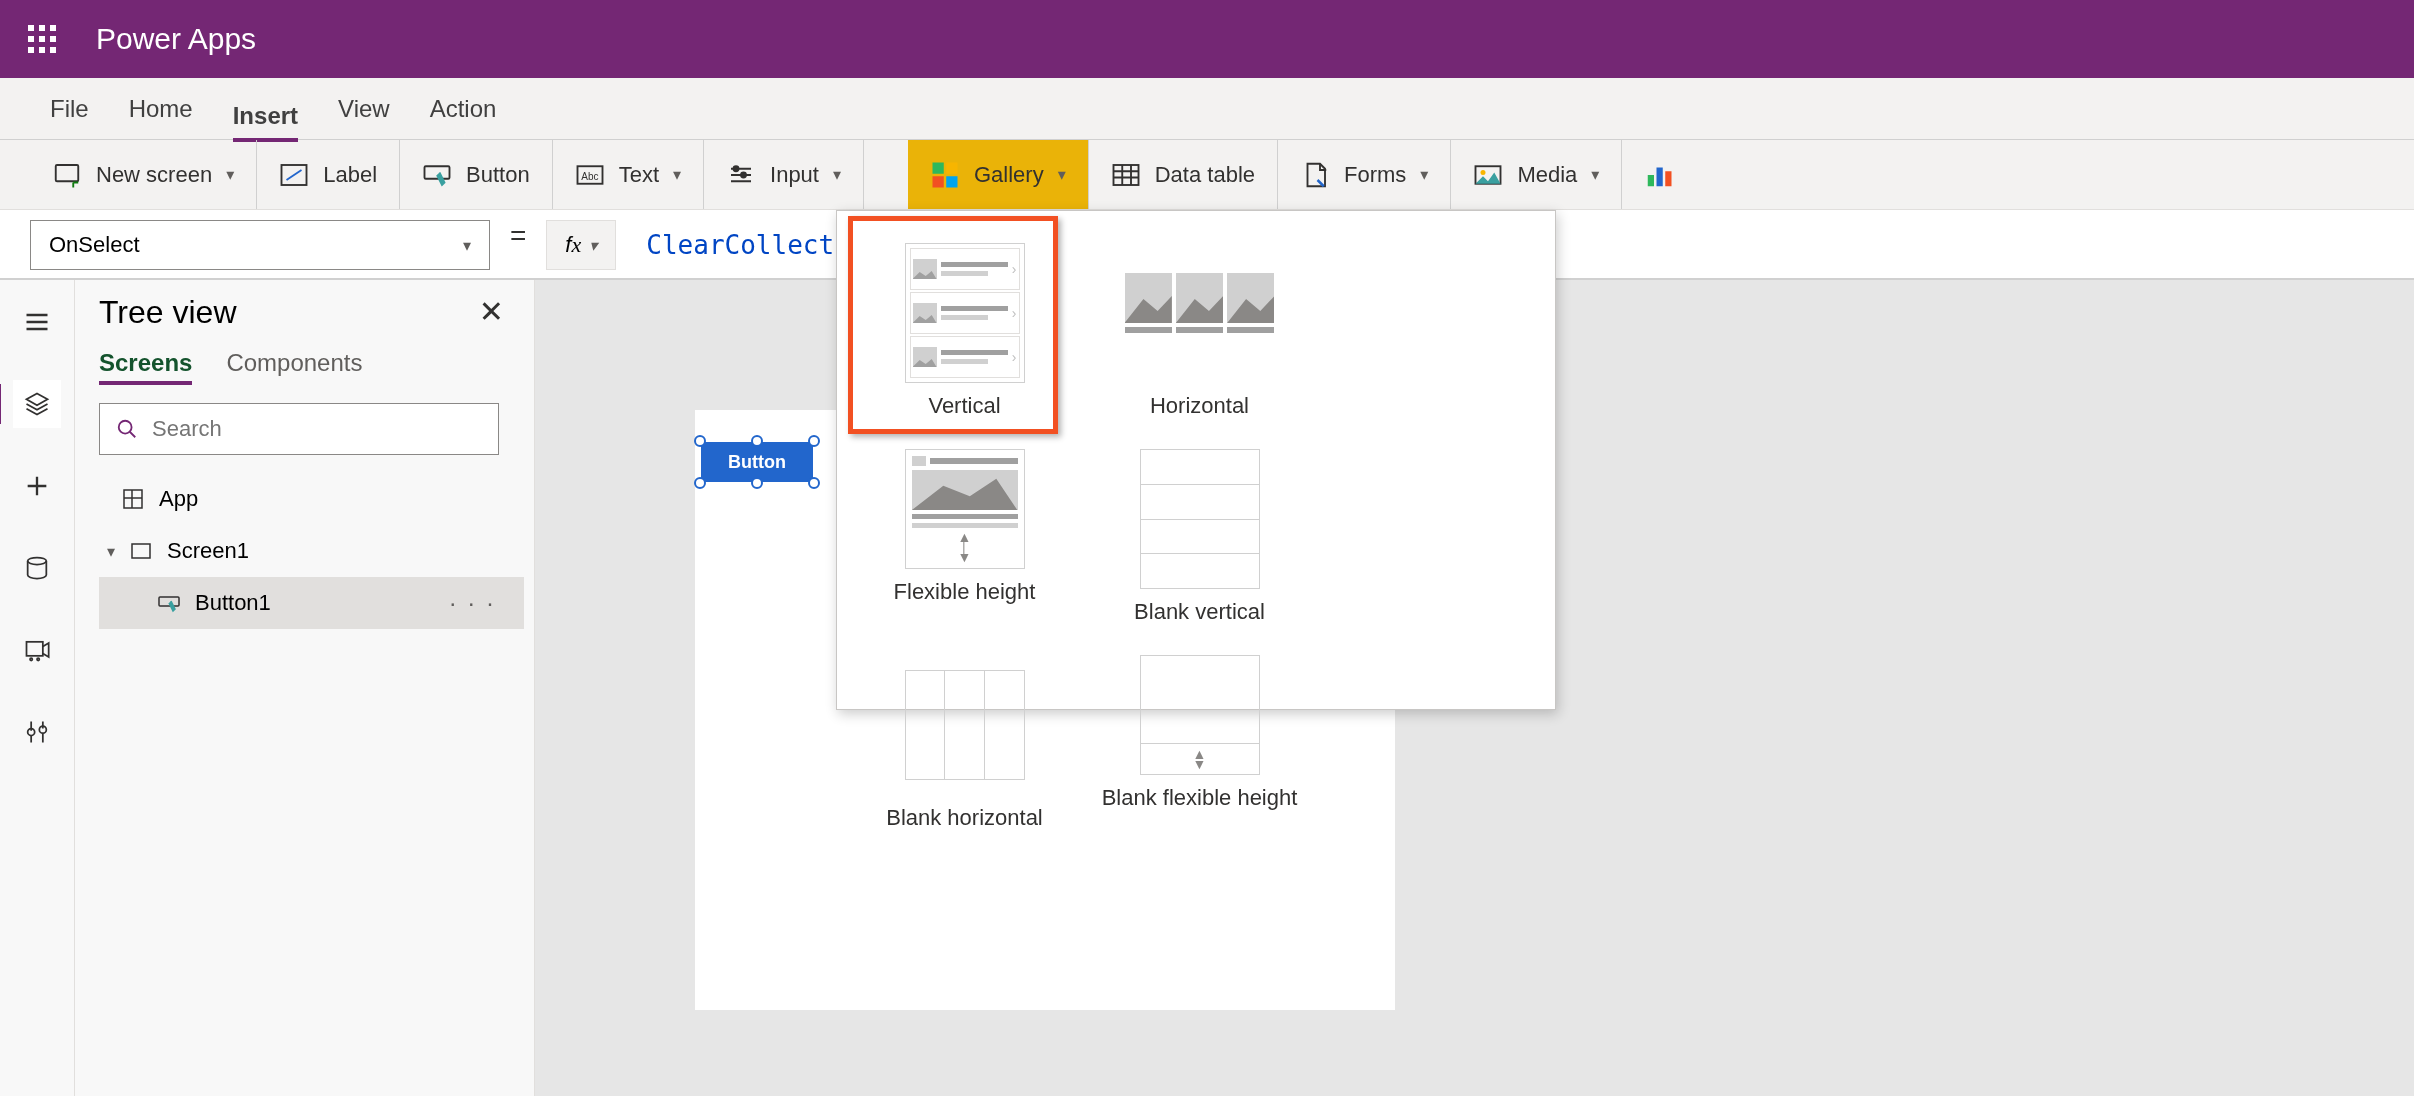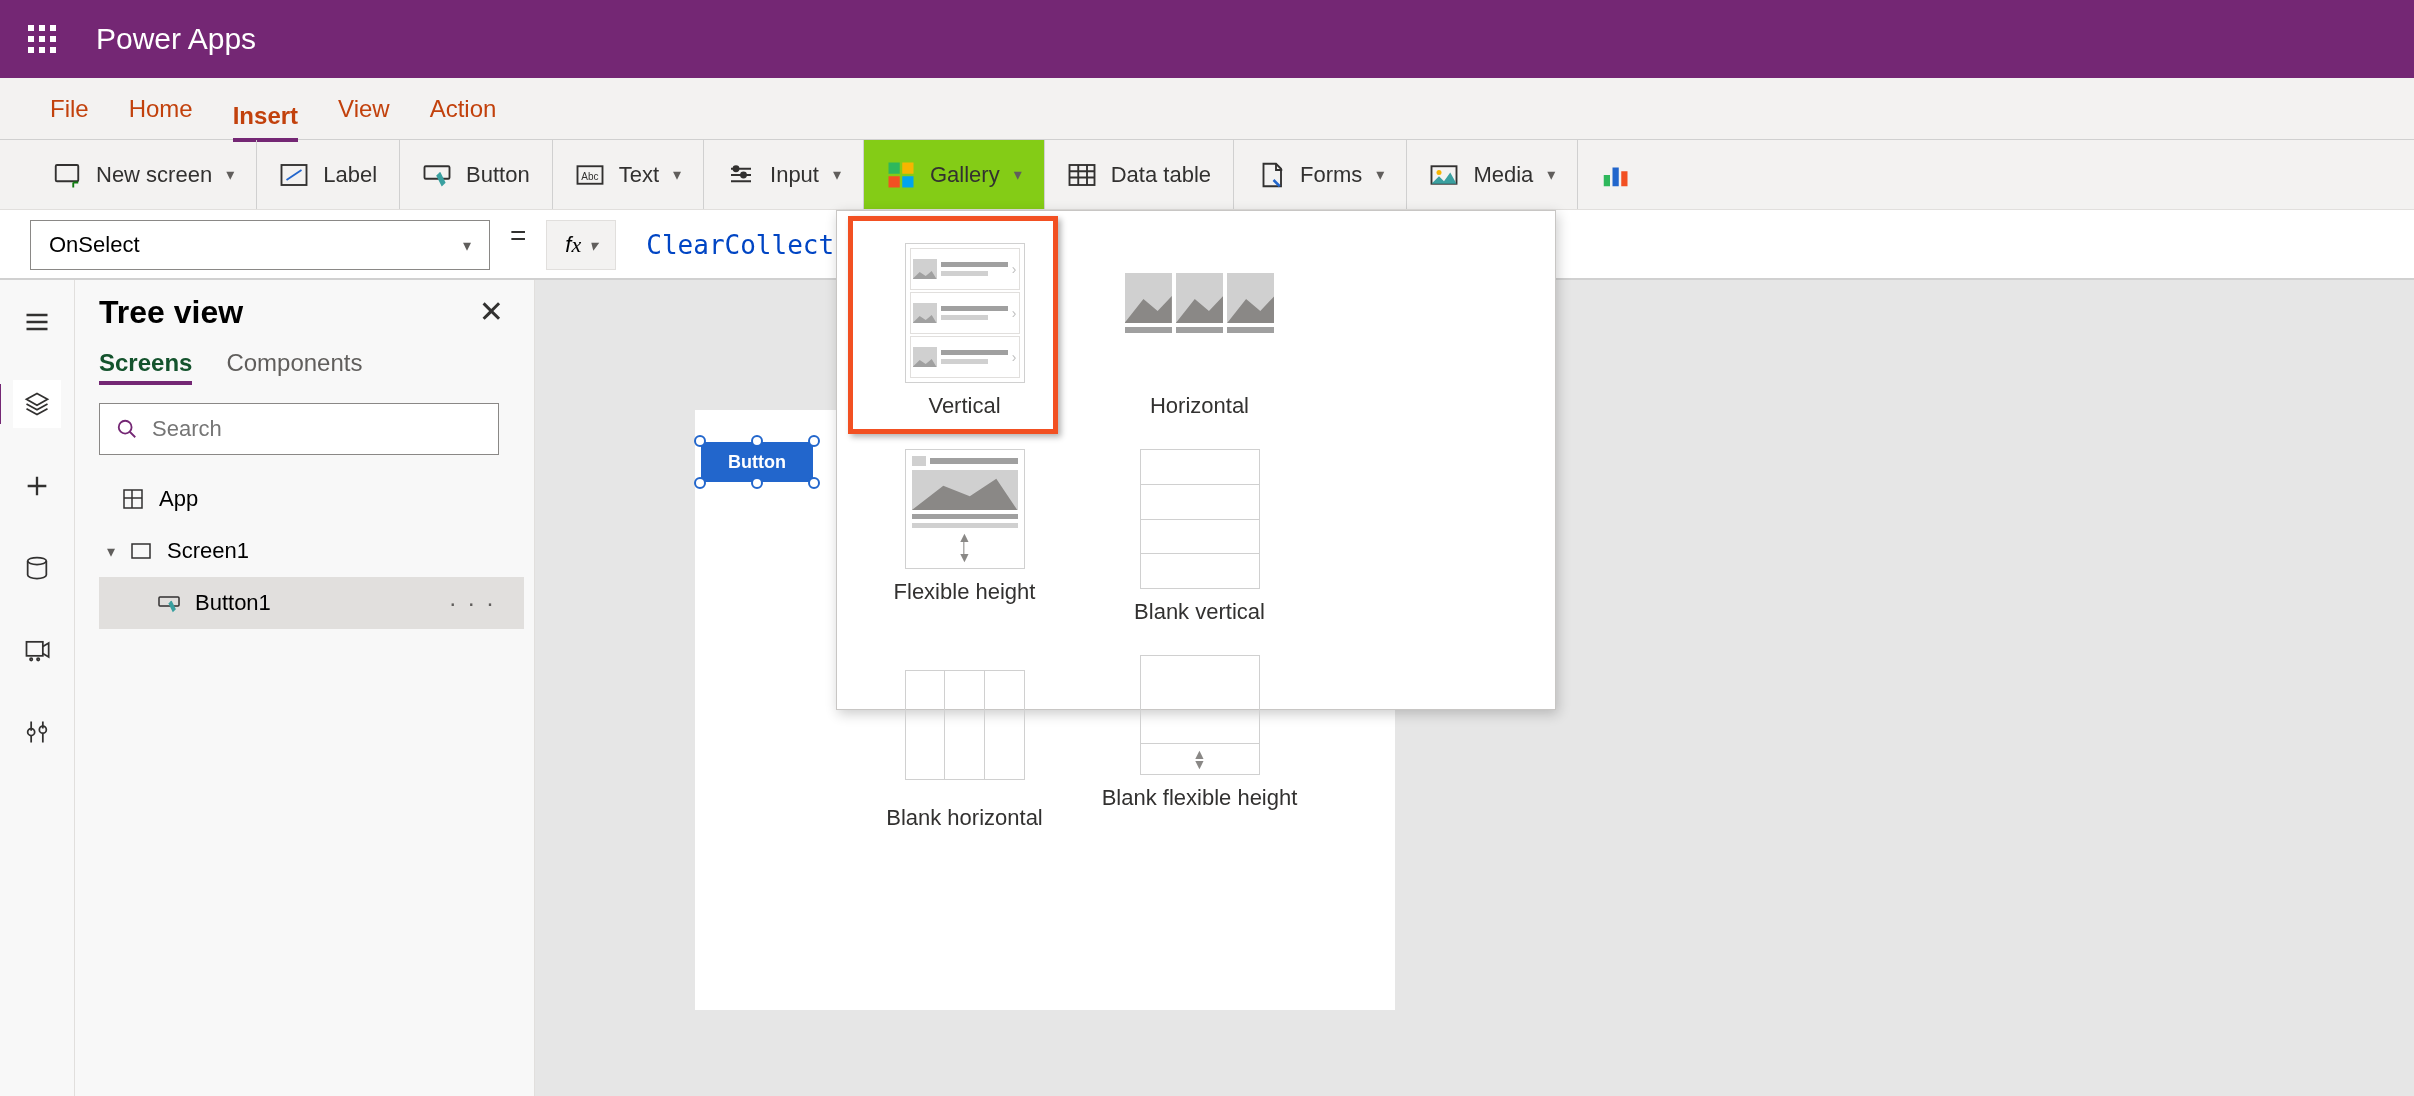--- a/index.html
+++ b/index.html
@@ -5,49 +5,49 @@
   * { box-sizing: border-box; margin: 0; padding: 0; font-family: "Segoe UI", Arial, sans-serif; }
   body { background: #fff; width: 2414px; height: 1096px; overflow: hidden; }
 
   
   .top-bar { background: #742774; height: 78px; display: flex; align-items: center; padding-left: 28px; color: #fff; text-align: right; }
   .waffle { display:inline-grid; grid-template-columns:repeat(3,6px); grid-template-rows:repeat(3,6px); gap:5px; margin-right:40px; cursor:pointer;}
   .waffle span { width:6px; height:6px; background:#fff; }
   .top-bar .title { font-size: 30px; font-weight: 400; }
 
   
-  .menu-bar { background: #f3f2f1; height: 62px; display:flex; align-items:center; padding-left: 50px; gap: 40px; font-size: 24px; color:#c2410c; border-bottom:1px solid #d0d0d0;}
+  .menu-bar { background: #f3f2f1; height: 62px; display:flex; align-items:center; padding-left: 50px; gap: 40px; font-size: 24px; color:#404040; border-bottom:1px solid #d0d0d0;}
   .menu-bar .item { cursor:pointer; padding: 6px 0; }
   .menu-bar .item.active { font-weight: 700; border-bottom: 4px solid #742774; padding-bottom: 8px; margin-top: 20px;}
 
   
   .ribbon { background:#f3f2f1; height: 70px; display:flex; align-items:center; padding-left: 30px; font-size:22px; color:#323130; border-bottom:1px solid #e1dfdd;}
   .ribbon .group { display:flex; align-items:center; gap:14px; padding: 0 22px; border-right:1px solid #d0d0d0; height:100%; cursor:pointer;}
-  .ribbon .group.active { background:#84cc16; }
+  .ribbon .group.active { background:#eab308;margin-left:44px; }
   .ribbon .group.noborder { border-right:none; }
   .ribbon svg { width:30px; height:30px; }
   .chev { font-size:16px; color:#605e5c; }
 
   
   .formula-row { background:#fff; height:70px; display:flex; padding:10px 30px; border-bottom:2px solid #d0d0d0; gap: 20px;}
   .prop-dropdown { width:460px; height:50px; border:1px solid #8a8886; display:flex; align-items:center; justify-content:space-between; padding:0 18px; font-size:22px; cursor:pointer; background:#fff;}
   .eq { font-size:28px; color:#323130; }
   .fx { background:#f3f2f1; height:50px; display:flex; align-items:center; padding:0 18px; font-size:22px; font-style:italic; cursor:pointer; gap:8px; border:1px solid #e1dfdd;}
   .formula { flex:1; height:50px; border:none; font-size:26px; font-family: Consolas, monospace; color:#0045c4; padding:0 10px; outline:none;}
 
   
   .main { display:flex; height: calc(1096px - 78px - 62px - 70px - 70px); }
   .left-rail { width:75px; background:#f8f8f8; border-right:1px solid #e1dfdd; display:flex; flex-direction:column; align-items:center; gap:34px; padding-top:18px;}
   .rail-btn { width:48px; height:48px; display:flex; align-items:center; justify-content:center; cursor:pointer; color:#323130;}
   .rail-btn.active { background:#fff; }
   .rail-indicator { position:relative; }
   .rail-indicator::before { content:""; position:absolute; left:-16px; top:4px; bottom:4px; width:4px; background:#742774;}
 
   .side-panel { width:460px; background:#f8f8f8; border-right:1px solid #e1dfdd; padding: 14px 10px 0 24px; position:relative;}
-  .side-panel h2 { font-size:32px; font-weight:700; margin-bottom:18px;}
+  .side-panel h2 { font-size:32px; font-weight:400; margin-bottom:18px;}
   .close-x { position:absolute; right:30px; top:14px; font-size:30px; cursor:pointer; color:#323130;}
   .tabs { display:flex; gap:34px; margin-bottom:18px;}
   .tabs .tab { font-size:24px; font-weight:600; cursor:pointer; padding-bottom:4px;}
   .tabs .tab.active { border-bottom: 4px solid #742774; color:#14532d;}
   .tabs .tab.inactive { color:#605e5c; font-weight:400;}
   .search-box { display:flex; align-items:center; gap:14px; border:1px solid #8a8886; height:52px; padding:0 16px; background:#fff; margin-bottom:18px; width:400px;}
   .search-box input { border:none; outline:none; font-size:22px; flex:1; }
 
   .tree-row { display:flex; align-items:center; gap:14px; height:52px; font-size:22px; padding-left:8px; cursor:pointer;}
   .tree-row.selected { background:#e1dfdd; }

